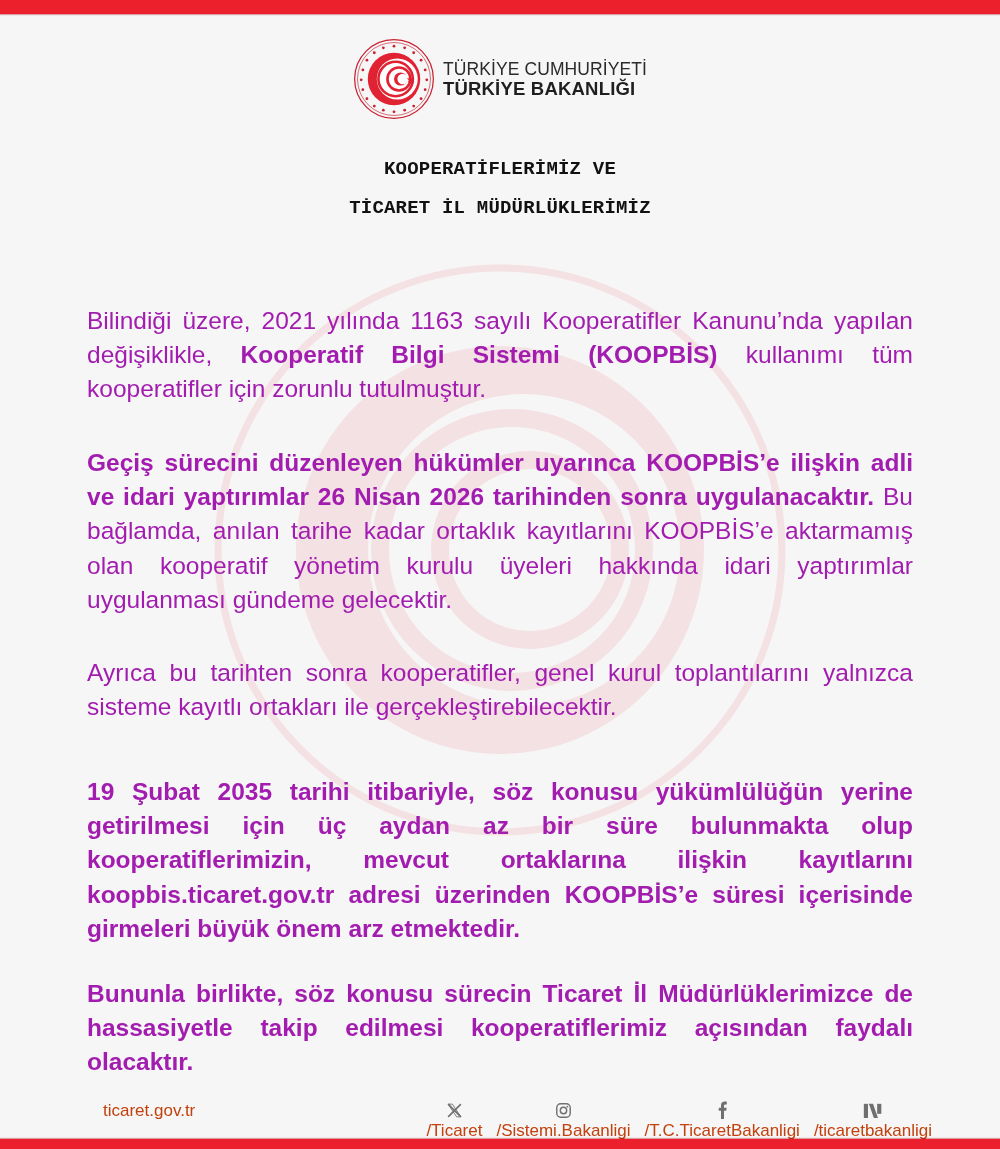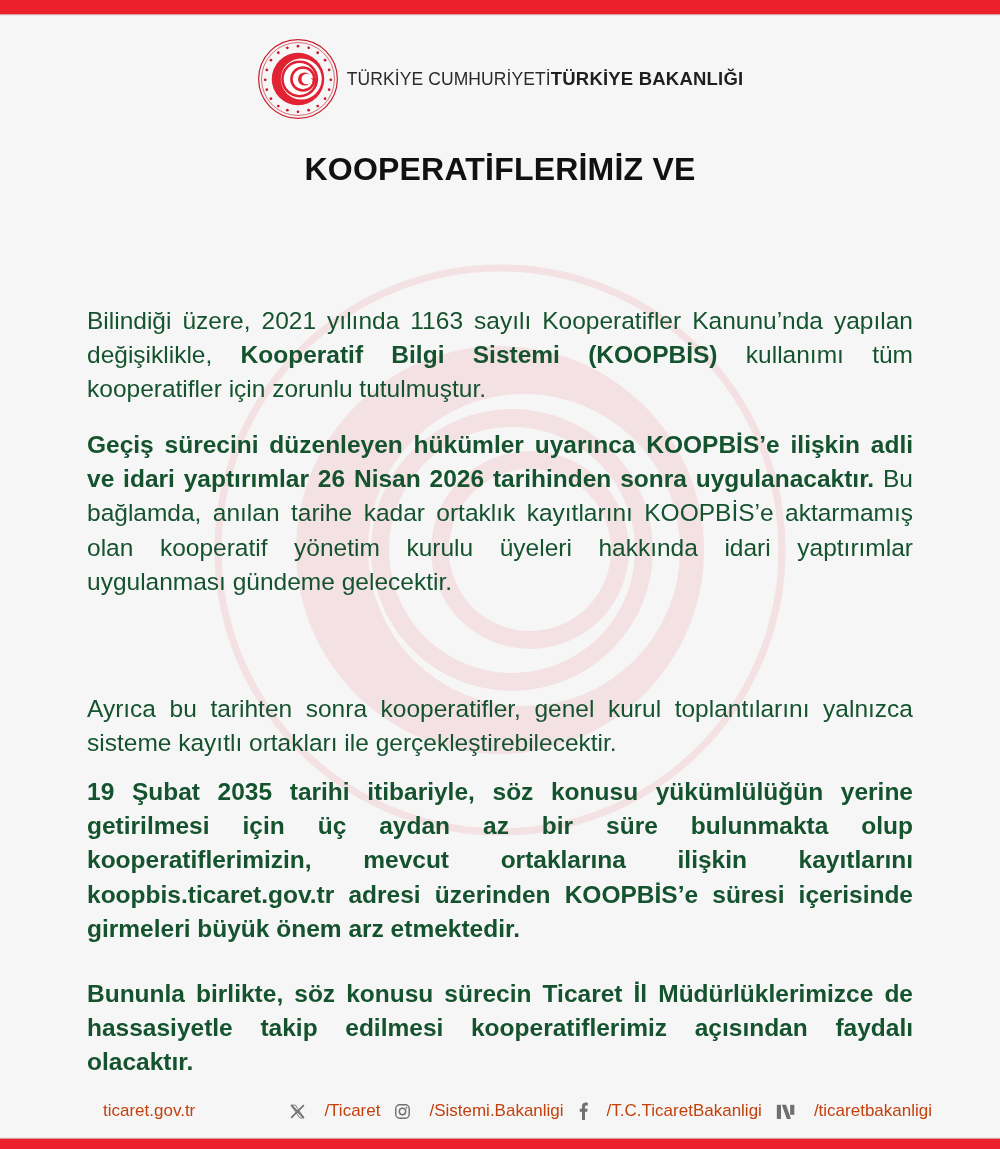--- a/index.html
+++ b/index.html
@@ -8,38 +8,38 @@
       background:#f7f6f7;
       font-family:"Liberation Sans", "DejaVu Sans", sans-serif;
       color:#1a1a1a;
     }
     .top-bar { position:absolute; left:0; top:0; width:1000px; height:14px; background:#ec1f2d; box-shadow:0 1px 1px rgba(160,0,0,0.35); }
     .bottom-bar { position:absolute; left:0; bottom:0; width:1000px; height:10px; background:#ec1f2d; box-shadow:0 -1px 1px rgba(160,0,0,0.35); }
     .watermark { position:absolute; left:200px; top:250px; width:600px; height:600px; opacity:0.09; pointer-events:none; }
 
     .header { position:absolute; top:38px; left:0; width:1000px; display:flex; justify-content:center; align-items:center; gap:8px; }
     .logo-emblem { width:82px; height:82px; }
-    .brand { display:flex; line-height:20px; }
+    .brand { display:flex; flex-direction:column; line-height:20px; }
     .brand-line1 { font-size:17.5px; color:#2b2b2b; letter-spacing:0.1px; }
     .brand-line2 { font-size:18.5px; font-weight:bold; color:#1f1f1f; letter-spacing:0.2px; }
 
-    .title { position:absolute; top:150px; left:0; width:1000px; text-align:center; font-weight:bold; font-size:32px; line-height:38.5px; color:#111; letter-spacing:0.2px; }
+    .title { position:absolute; top:150px; left:0; width:1000px; text-align:center; font-weight:bold; font-size:19px; line-height:38.5px; color:#111; letter-spacing:0.2px;font-family:Liberation Mono, monospace; }
 
-    .body-text { position:absolute; left:87px; width:826px; font-size:24.5px; line-height:34.2px; text-align:justify; color:#14532d; }
+    .body-text { position:absolute; left:87px; width:826px; font-size:24.5px; line-height:34.2px; text-align:justify; color:#a21caf; }
     .body-text .b { font-weight:bold; }
     #p1 { top:304px; }
-    #p2 { top:428px; }
-    #p3 { top:692px; }
+    #p2 { top:446px; }
+    #p3 { top:656px; }
     #p4 { top:775px; }
     #p5 { top:977px;font-weight:bold; }
 
     .footer { position:absolute; top:1098px; left:16px; width:1000px; height:28px; font-size:17px; color:#c2410c; }
     .footer .site { position:absolute; left:87px; top:3px; }
     .socials { position:absolute; right:84px; top:3px; display:flex; align-items:center; gap:14px; }
-    .social { display:flex; align-items:center; gap:18px; }
+    .social { display:flex; align-items:center; gap:2px;flex-direction:column; }
     .social svg { display:block; }
   </style>
 </head>
 <body>
 
 <div class="top-bar"></div>
 
 <svg class="watermark" viewBox="0 0 100 100">
   <circle cx="50" cy="50" r="47" fill="none" stroke="#d42030" stroke-width="1.2"></circle>
   <circle cx="50" cy="50" r="34" fill="#d42030"></circle>
@@ -83,20 +83,21 @@
     <polygon points="70,46 71.2,49.2 74.6,49.3 71.9,51.3 72.9,54.6 70,52.6 67.1,54.6 68.1,51.3 65.4,49.3 68.8,49.2" fill="#e02232"></polygon>
   </svg>
   <div class="brand">
     <span class="brand-line1">TÜRKİYE CUMHURİYETİ</span>
     <span class="brand-line2">TÜRKİYE BAKANLIĞI</span>
   </div>
 </div>
 
 <div class="title">
   <div>KOOPERATİFLERİMİZ VE</div>
+  <div>TİCARET İL MÜDÜRLÜKLERİMİZ</div>
 </div>
 
 <div class="body-text" id="p1"><span>Bilindiği üzere, 2021 yılında 1163 sayılı Kooperatifler Kanunu’nda yapılan değişiklikle, </span><span class="b">Kooperatif Bilgi Sistemi (KOOPBİS)</span><span> kullanımı tüm kooperatifler için zorunlu tutulmuştur.</span></div>
 
 <div class="body-text" id="p2"><span class="b">Geçiş sürecini düzenleyen hükümler uyarınca KOOPBİS’e ilişkin adli ve idari yaptırımlar 26 Nisan 2026 tarihinden sonra uygulanacaktır.</span><span> Bu bağlamda, anılan tarihe kadar ortaklık kayıtlarını KOOPBİS’e aktarmamış olan kooperatif yönetim kurulu üyeleri hakkında idari yaptırımlar uygulanması gündeme gelecektir.</span></div>
 
 <div class="body-text" id="p3"><span>Ayrıca bu tarihten sonra kooperatifler, genel kurul toplantılarını yalnızca sisteme kayıtlı ortakları ile gerçekleştirebilecektir.</span></div>
 
 <div class="body-text" id="p4"><span class="b">19 Şubat 2035 tarihi itibariyle, söz konusu yükümlülüğün yerine getirilmesi için üç aydan az bir süre bulunmakta olup kooperatiflerimizin, mevcut ortaklarına ilişkin kayıtlarını koopbis.ticaret.gov.tr adresi üzerinden KOOPBİS’e süresi içerisinde girmeleri büyük önem arz etmektedir.</span></div>
 

